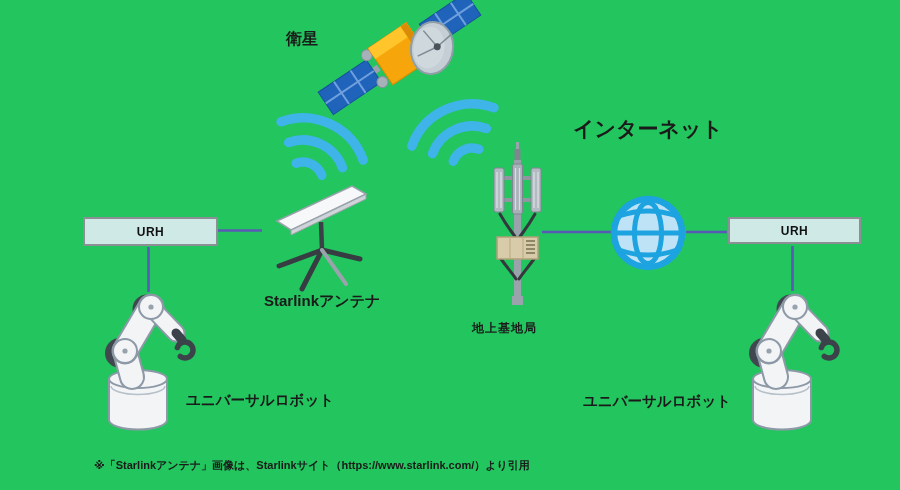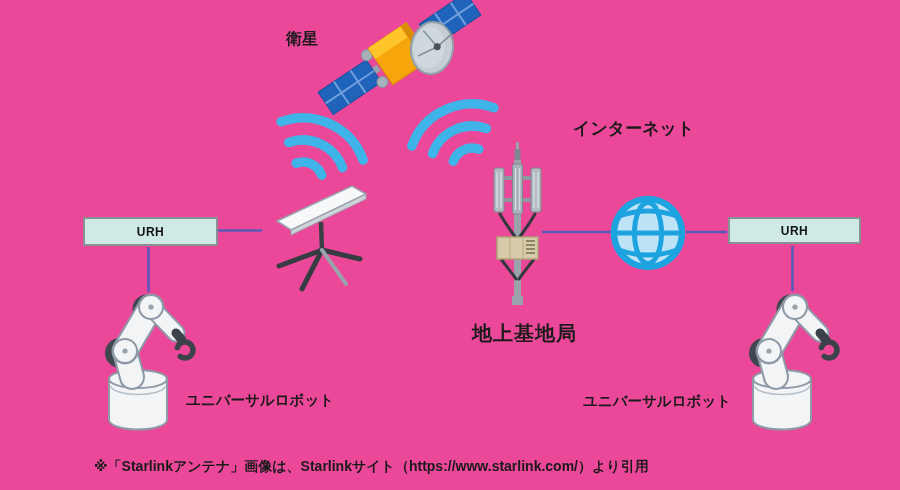--- a/index.html
+++ b/index.html
@@ -1,17 +1,17 @@
 <!DOCTYPE html>
 <html style="--wifi-blue: #3fb4e9; --globe-blue: #1ca3e0; --globe-fill: #bfe3f6; --panel-blue: #1f63ba; --body-orange: #f6a60b; --dish-grey: #c4ced4; --urh-fill: #cfe9e7; --urh-border: #8a9094; --line-purple: #5a59b5; --robot-fill: #f2f4f6; --robot-outline: #8d99a6; --robot-dark: #41474f; --claw-dark: #3c424a; --tower-grey: #9aa2ab; --tower-dark: #33383d; --tower-box: #d8cba9;"><head>
 <meta charset="utf-8">
 <style>
   html,body{margin:0;padding:0;background:#fff;}
   .canvas{
-    position:relative;width:900px;height:490px;background:#ec4899;overflow:hidden;
+    position:relative;width:900px;height:490px;background:#22c55e;overflow:hidden;
     font-family:"Liberation Sans","DejaVu Sans",sans-serif;color:#111;
   }
   .layer{position:absolute;left:0;top:0;}
   .label{position:absolute;font-weight:700;color:#1a1a1a;white-space:nowrap;}
   .urh-box{
     position:absolute;box-sizing:border-box;
     background:var(--urh-fill);border:2px solid var(--urh-border);
     display:flex;align-items:center;justify-content:center;
     font-weight:700;font-size:12px;letter-spacing:.5px;color:#111;
   }
@@ -154,32 +154,33 @@
       <path d="M 619,216 Q 648,206 677,216" class="gstroke" stroke-width="5"></path>
       <path d="M 619,250 Q 648,260 677,250" class="gstroke" stroke-width="5"></path>
     </g>
 
     <use href="#robotArm" transform="translate(98,287)"></use>
     <use href="#robotArm" transform="translate(742,287)"></use>
   </svg>
 
   <div class="label" style="left:286px;top:29px;font-size:16px;">衛星</div>
 
-  <div class="label" style="left:573px;top:119px;width:150px;text-align:left;font-size:17px;line-height:20px;">
+  <div class="label" style="left:573px;top:119px;width:150px;text-align:left;font-size:21px;line-height:20px;">
     <div>インターネット</div>
   </div>
 
   <div class="urh-box" style="left:83px;top:217px;width:135px;height:29px;">
     <span>URH</span>
   </div>
   <div class="urh-box" style="left:728px;top:217px;width:133px;height:27px;">
     <span>URH</span>
   </div>
 
+  <div class="label" style="left:264px;top:292px;font-size:15px;">Starlinkアンテナ</div>
 
-  <div class="label" style="left:472px;top:320px;font-size:20px;letter-spacing:1px;">地上基地局</div>
+  <div class="label" style="left:472px;top:320px;font-size:12px;letter-spacing:1px;">地上基地局</div>
 
   <div class="label" style="left:186px;top:391px;font-size:14.5px;">ユニバーサルロボット</div>
 
   <div class="label" style="left:583px;top:392px;font-size:14.5px;">ユニバーサルロボット</div>
 
-  <div class="label" style="left:94px;top:458px;font-size:14px;">※「Starlinkアンテナ」画像は、Starlinkサイト（https://www.starlink.com/）より引用</div>
+  <div class="label" style="left:94px;top:458px;font-size:11px;">※「Starlinkアンテナ」画像は、Starlinkサイト（https://www.starlink.com/）より引用</div>
 </div>
 
 </body></html>

